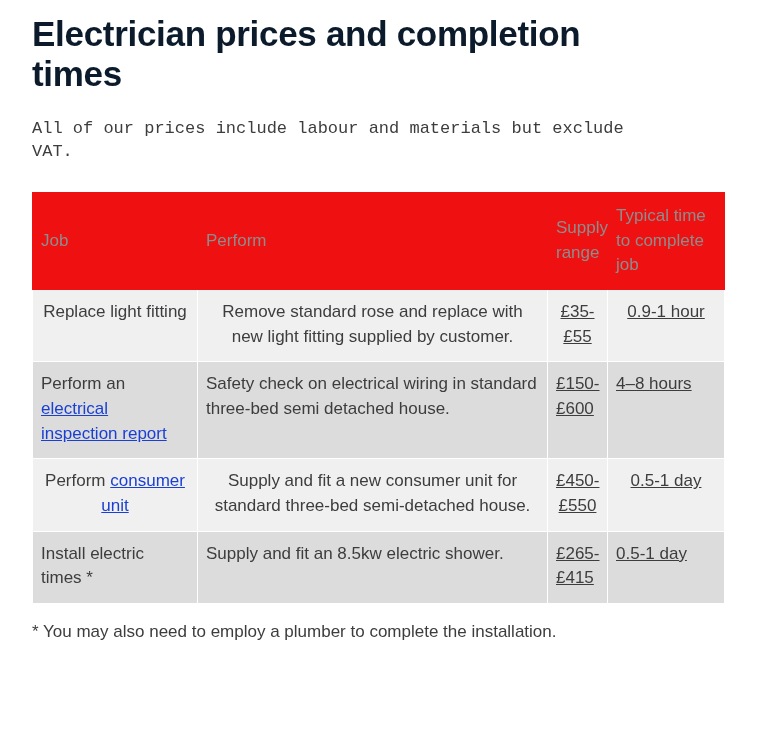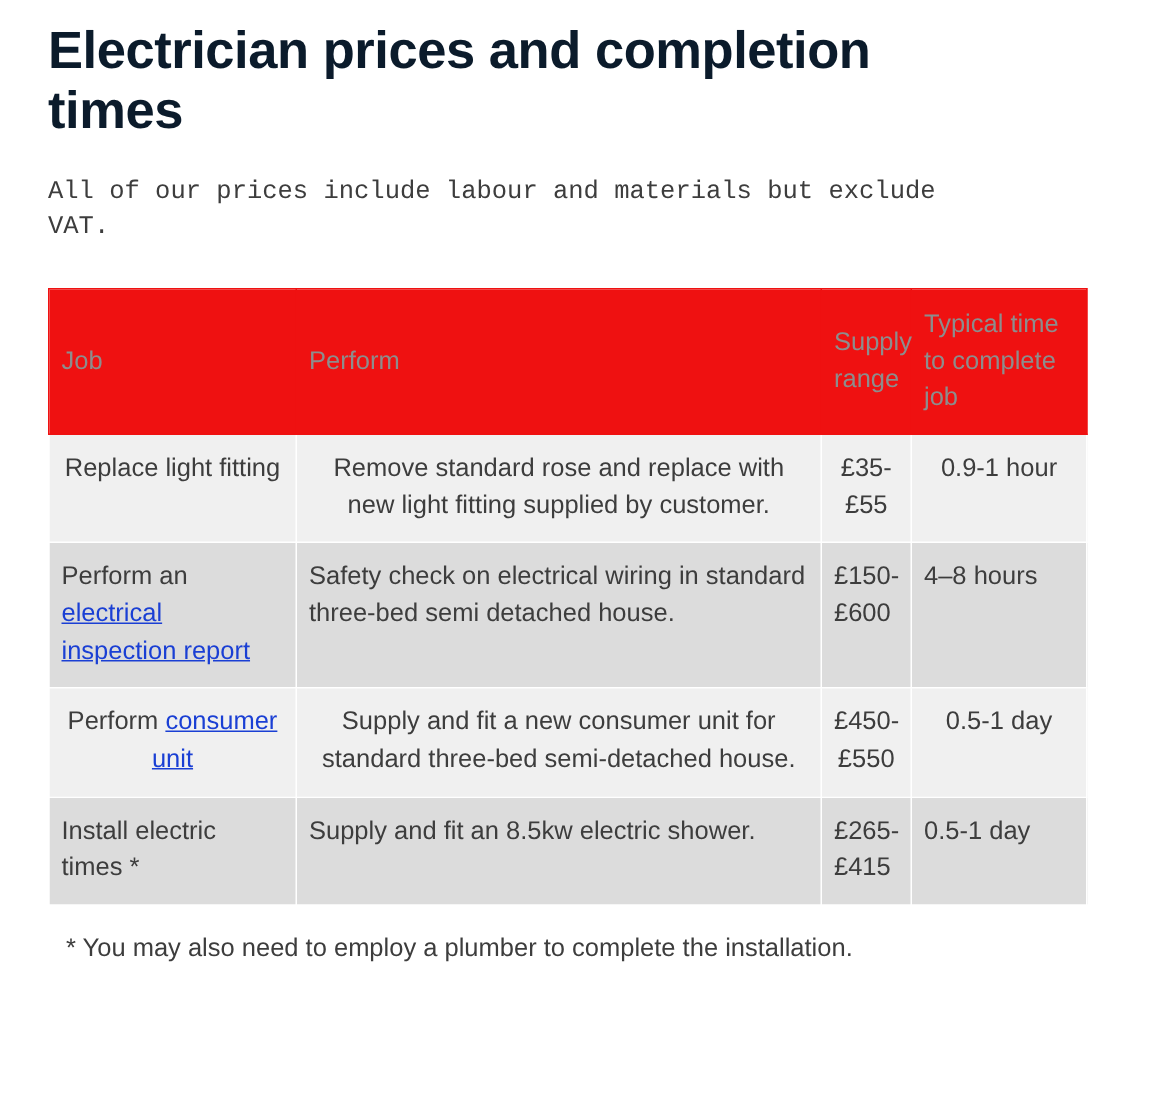--- a/index.html
+++ b/index.html
@@ -64,33 +64,34 @@
     text-align: center;
   }
   table.price-table tbody tr.row-even td {
     background: #dcdcdc;
   }
   table.price-table tbody td {
     color: #3d3d3d;
   }
   td.cell-time, td.cell-price {
     vertical-align: middle;
+    text-decoration: underline;
   }
   .col-job { width: 165px; }
   .col-details { width: 350px; }
   .col-price { width: 60px; }
   .col-time { width: 117px; }
   a.doc-link {
     color: #1a3fd4;
   }
   .footnote {
     font-size: 17px;
     line-height: 1.4;
     color: #3d3d3d;
-    margin: 16px 0 0 12px;
+    margin: 16px 0 0 0;
   }
 </style>
 </head>
 <body>
 
 <div class="page">
 
   <h1 class="page-title">Electrician prices and completion times</h1>
 
   <p class="intro">All of our prices include labour and materials but exclude VAT.</p>

